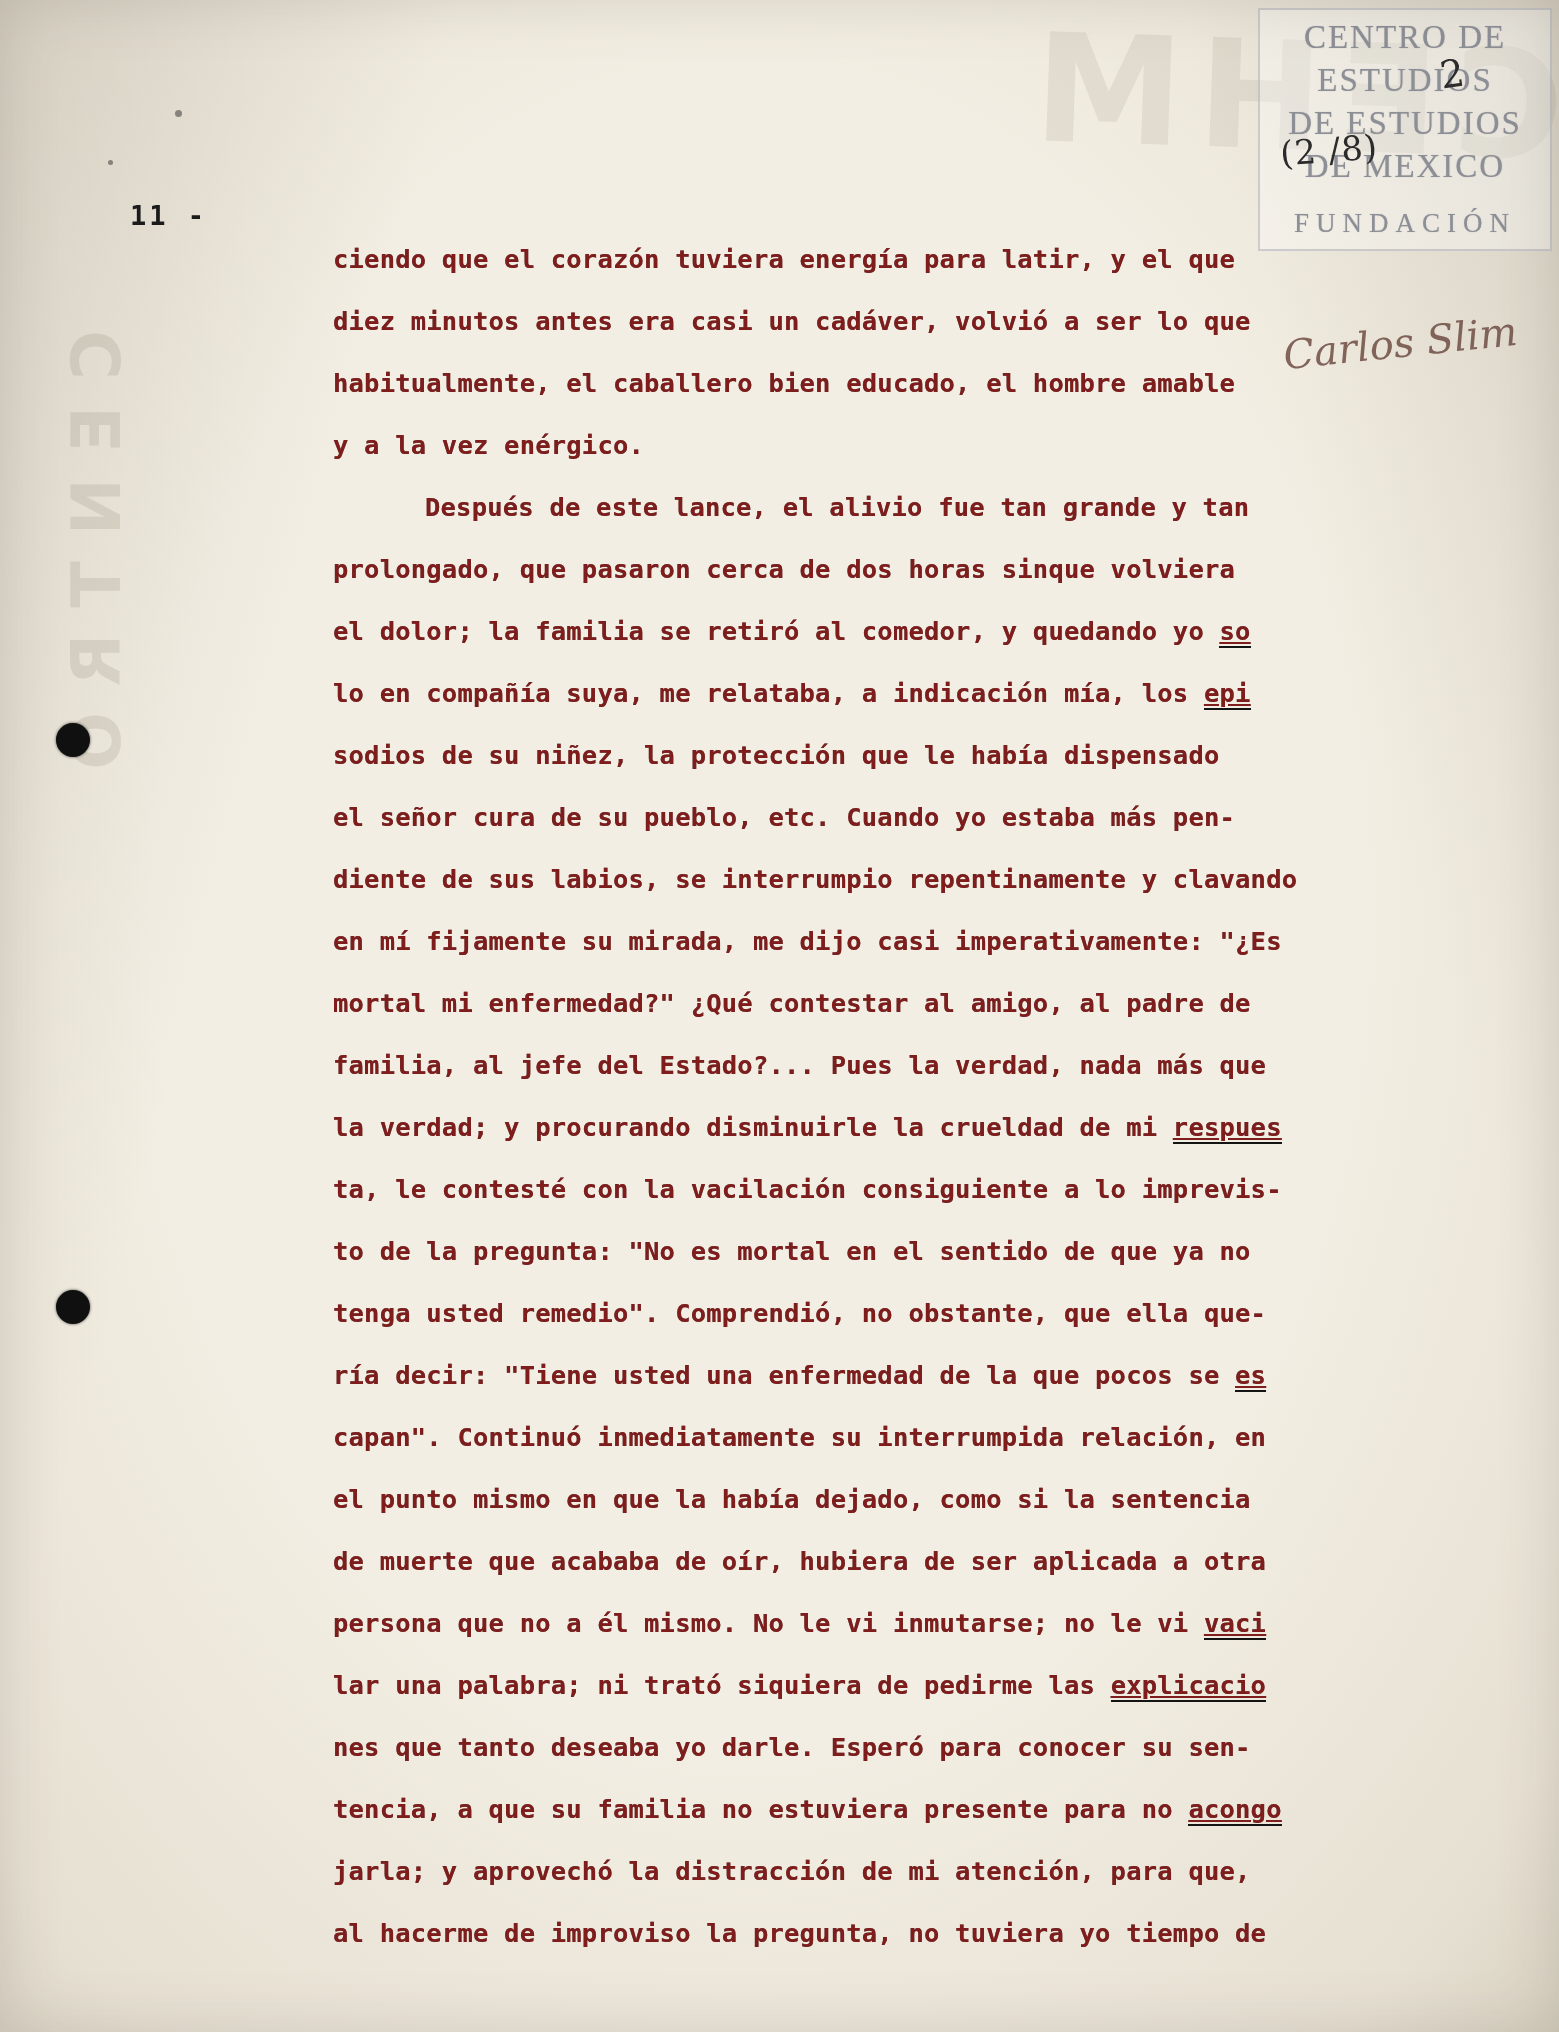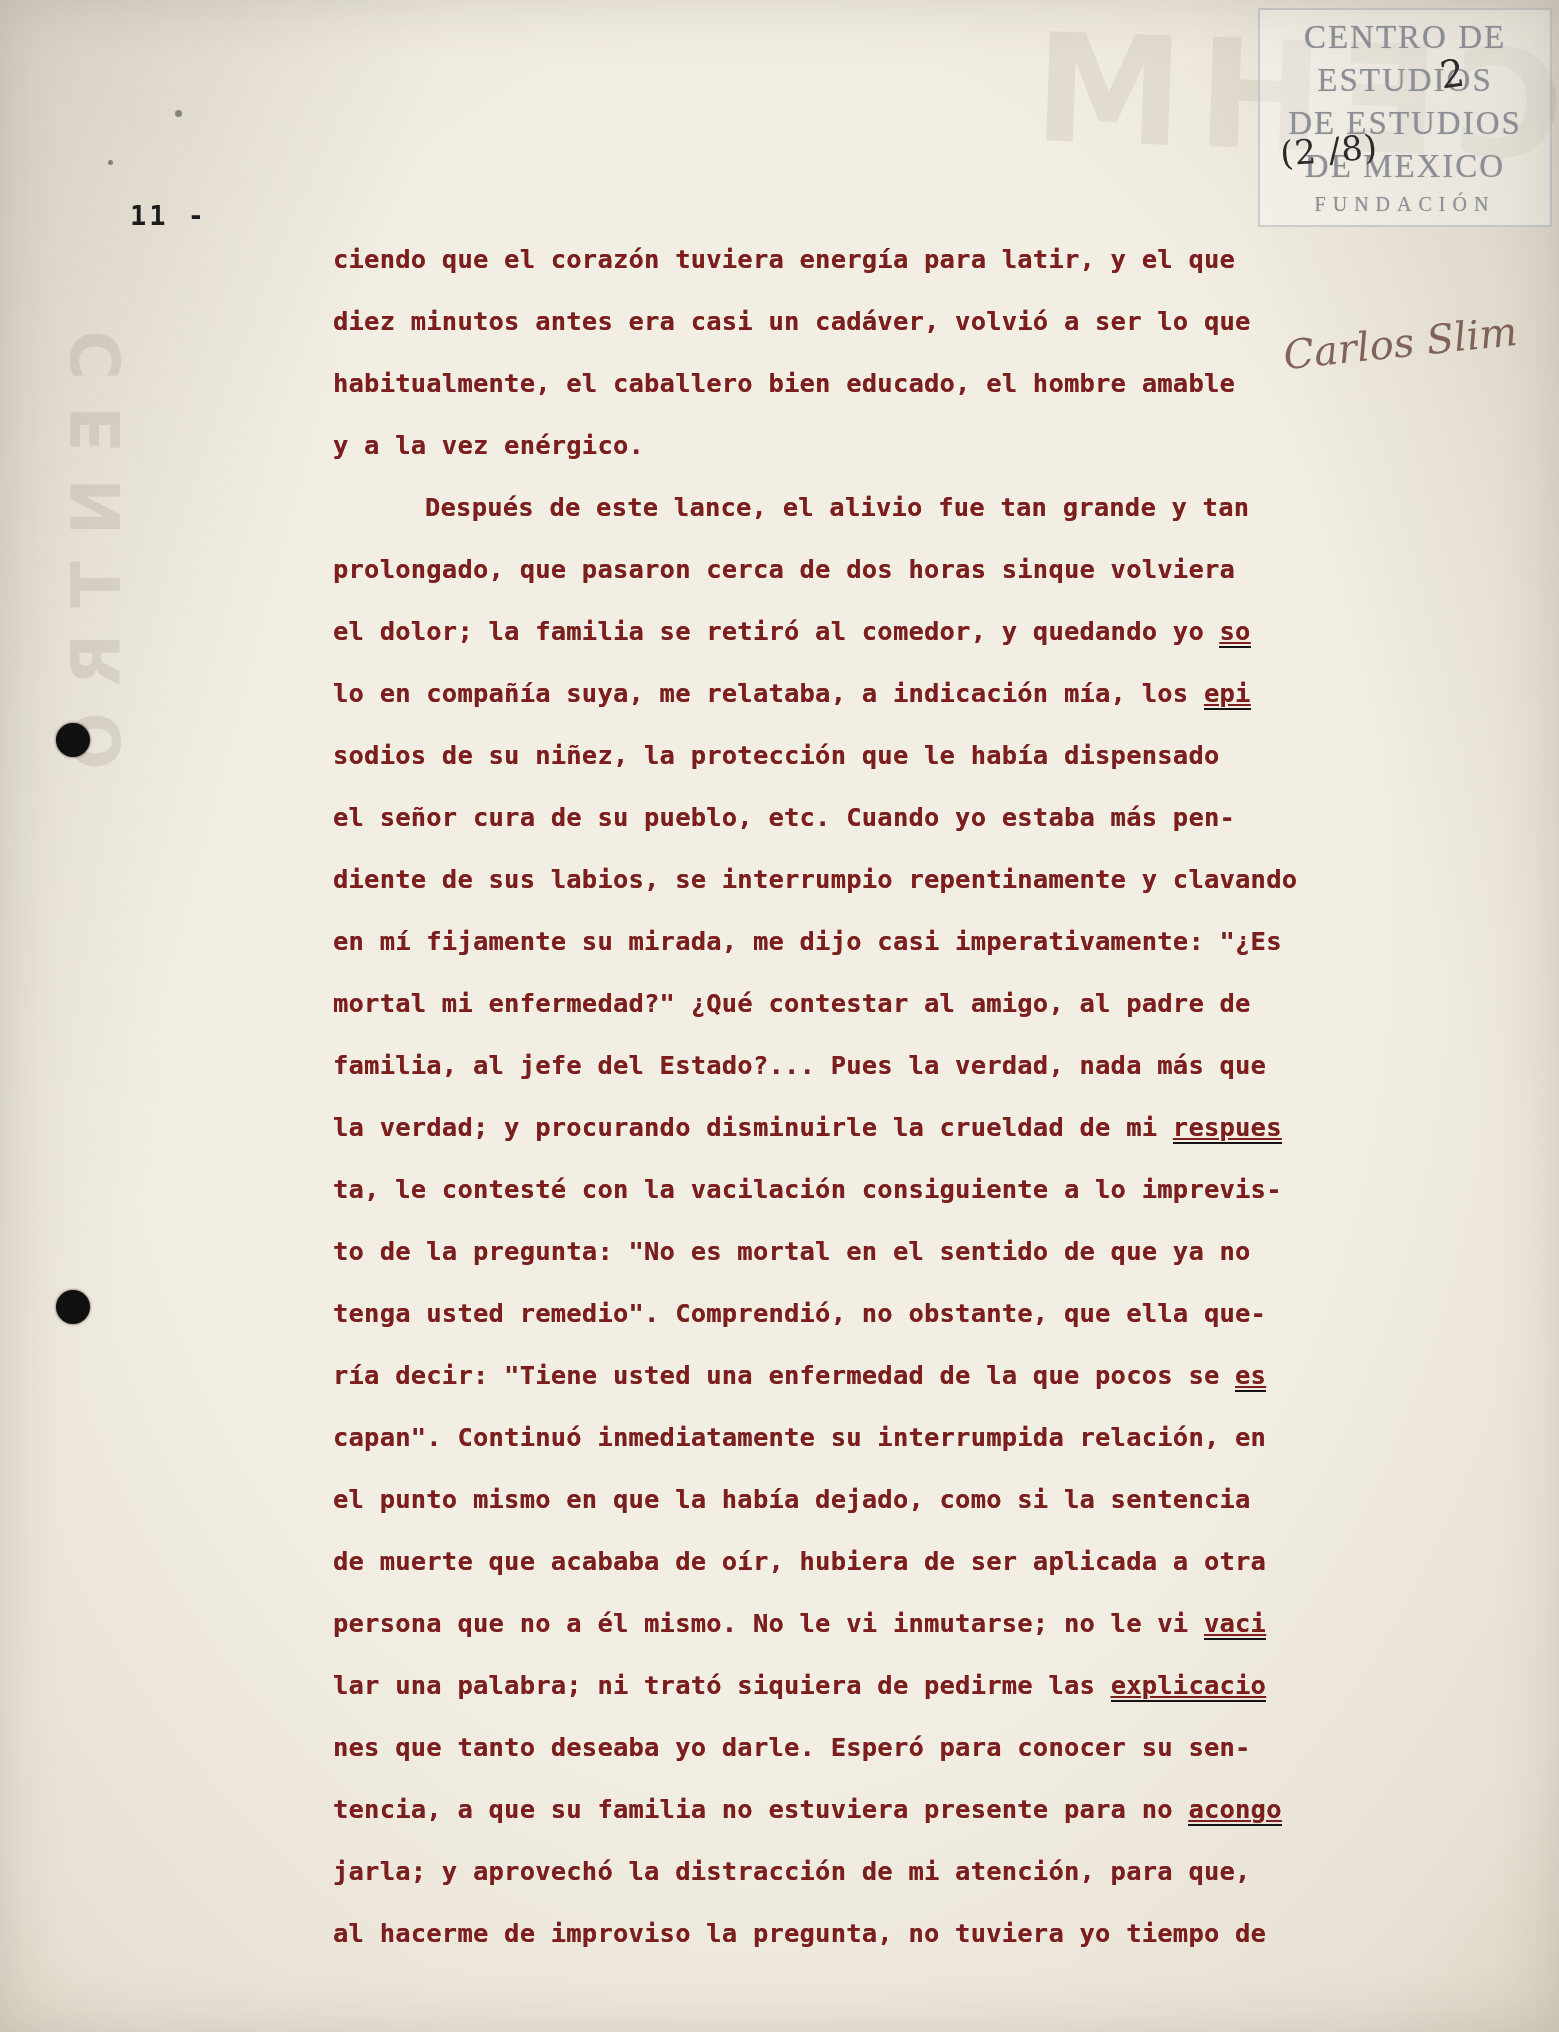--- a/index.html
+++ b/index.html
@@ -84,22 +84,22 @@
     line-height: 1.30;
     letter-spacing: 2px;
     border: 2px solid rgba(170,172,180,0.55);
     border-left: 2px solid rgba(170,172,180,0.55);
     padding: 6px 0 8px 0;
     background: rgba(255,255,255,0.35);
     text-shadow: 0 0 1px rgba(140,142,150,0.6);
   }
   .stamp .fundacion {
     letter-spacing: 7px;
-    font-size: 20px;
-    margin-top: 3px;
+    font-size: 27px;
+    margin-top: 18px;
   }
   .signature {
     position: absolute;
     left: 1283px;
     top: 320px;
     font-family: "DejaVu Serif", serif;
     font-style: italic;
     font-size: 40px;
     color: #6f4d44;
     transform: rotate(-6deg);

